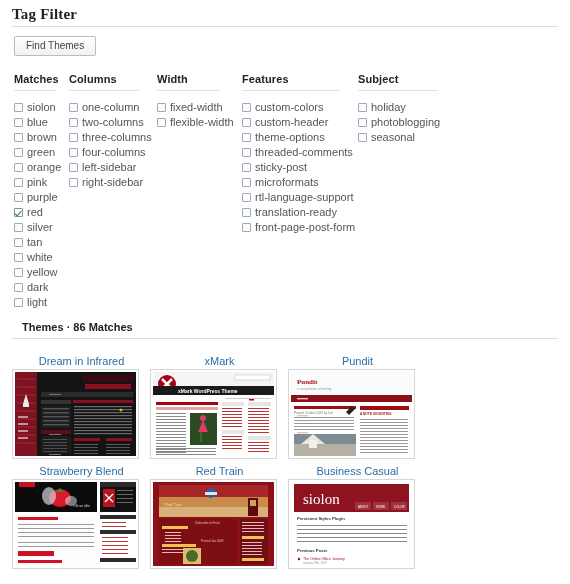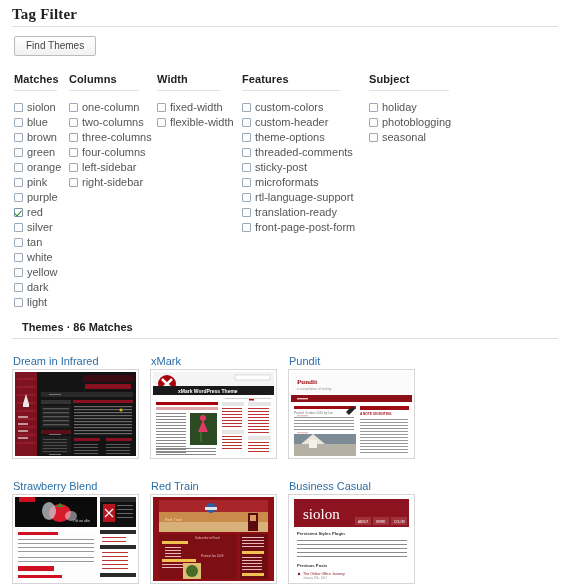--- a/index.html
+++ b/index.html
@@ -52,21 +52,21 @@
   .filter-columns {
     display: flex;
     margin-top: 17px;
     padding-left: 2px;
   }
   .filter-col { box-sizing: border-box; }
   .filter-col.c0 { width: 55px; }
   .filter-col.c1 { width: 88px; }
   .filter-col.c2 { width: 85px; }
   .filter-col.c3 { width: 116px; }
-  .filter-col.c4 { width: 110px; margin-left: 11px; }
+  .filter-col.c4 { width: 110px; }
 
   .col-head {
     font-size: 11px;
     font-weight: bold;
     color: #222222;
     padding-bottom: 5px;
     margin-bottom: 0;
     letter-spacing: .1px;
   }
   .col-head-rule {
@@ -131,22 +131,23 @@
     background: #dddddd;
     margin-bottom: 12px;
   }
 
   .theme-grid {
     display: flex;
     flex-wrap: wrap;
   }
   .theme-cell {
     width: 138px;
-    margin-bottom: 17px;
+    margin-bottom: 2px;
     box-sizing: border-box;
+    text-align: center;
   }
   .theme-name {
     font-size: 11px;
     color: #2b6ea8;
     margin: 0 0 4px 1px;
     white-space: nowrap;
     cursor: pointer;
   }
   .thumb-frame {
     width: 127px;

